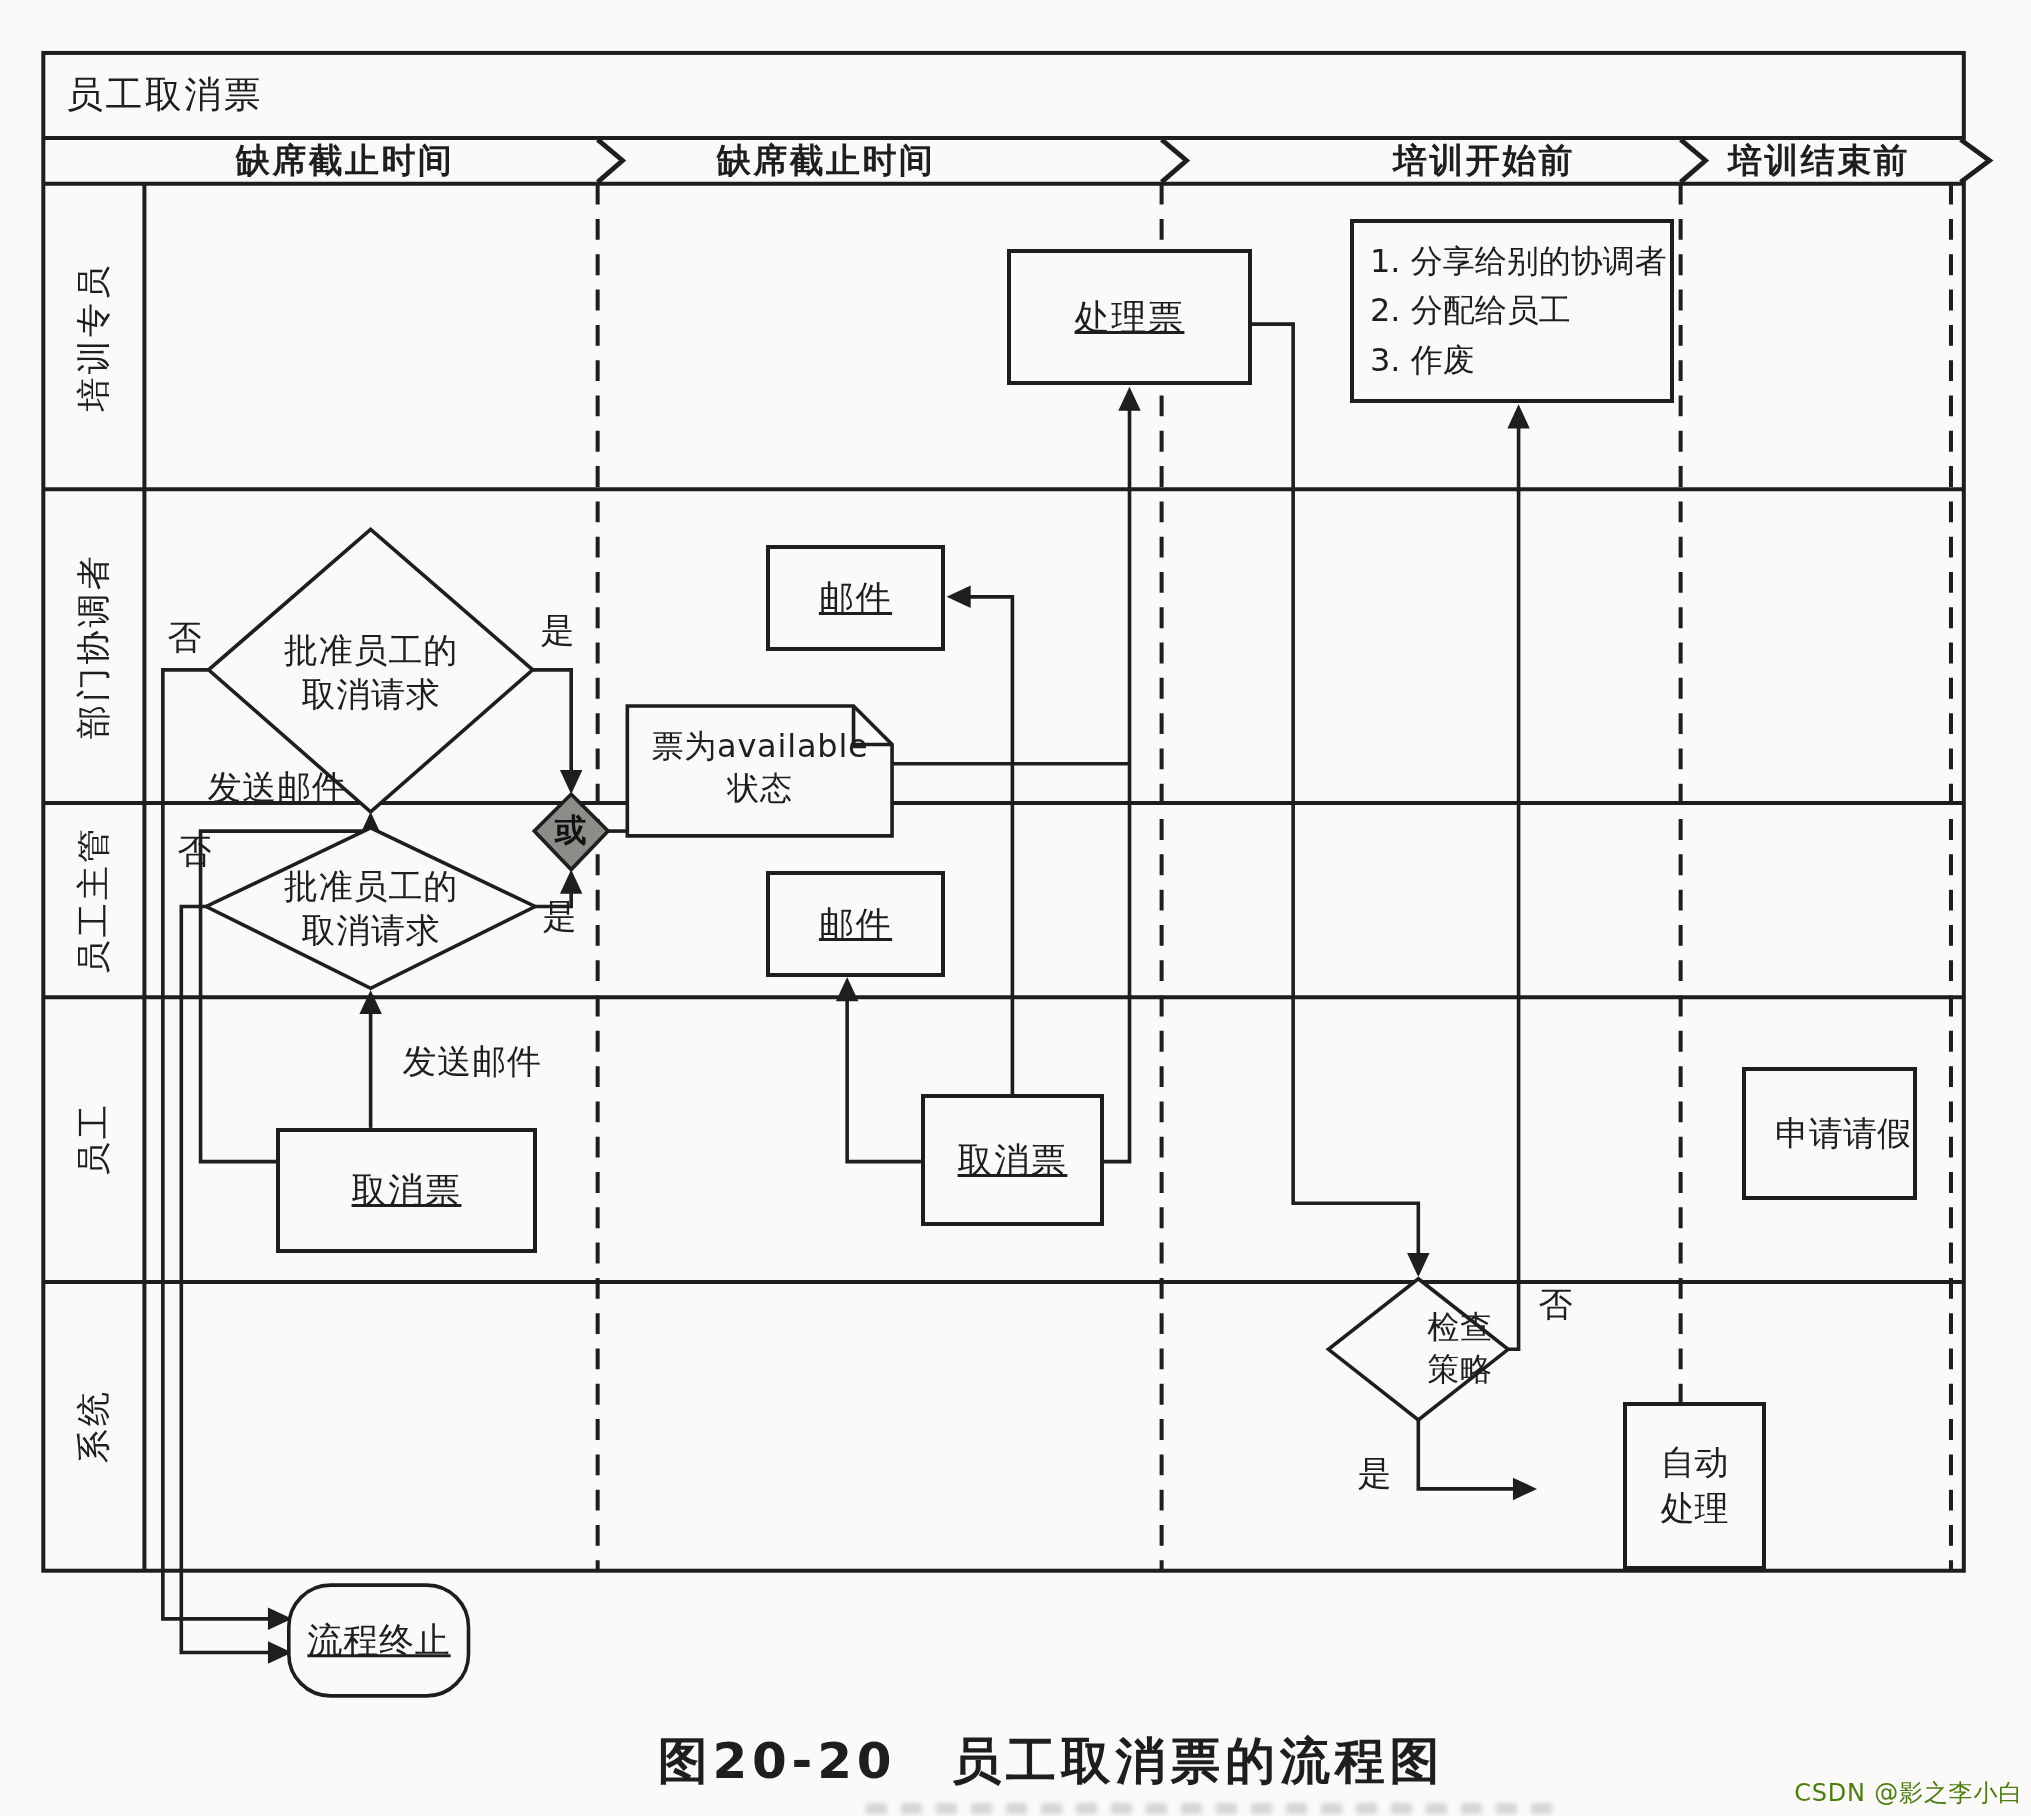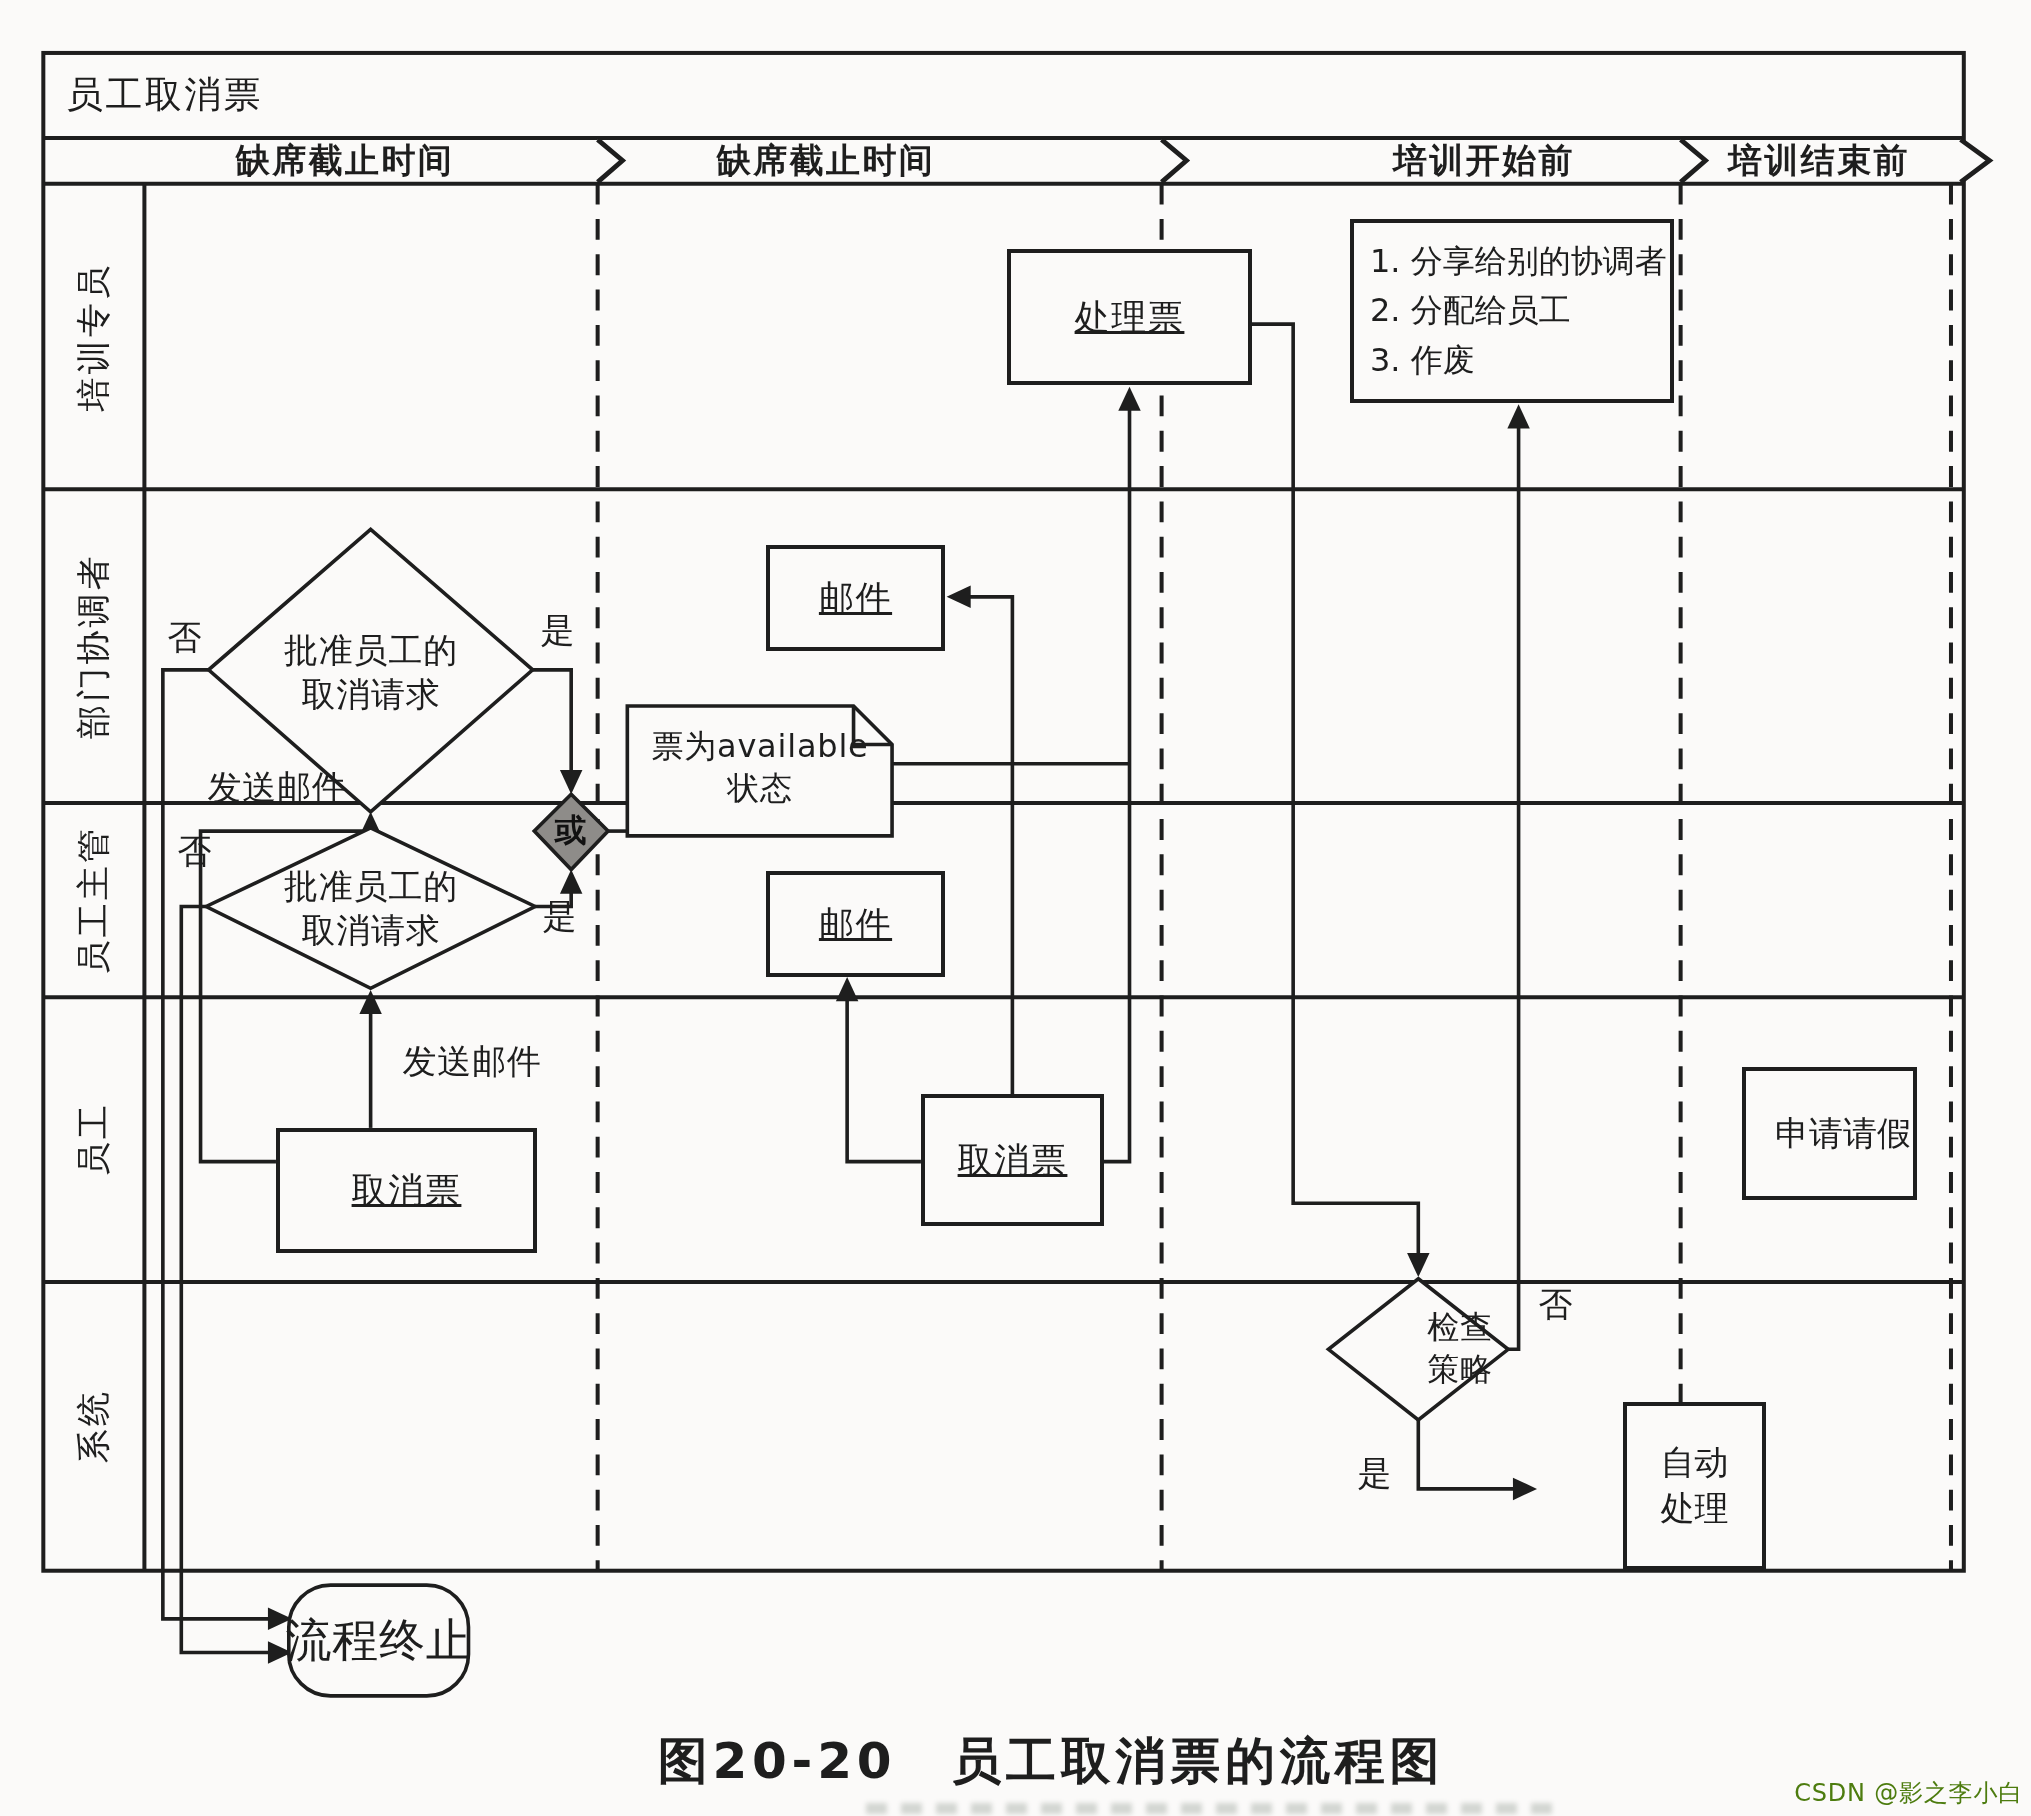--- a/index.html
+++ b/index.html
@@ -151,21 +151,21 @@
   <div class="dia-text" style="left:371px;top:908px;">
     <span>批准员工的</span><br><span>取消请求</span>
   </div>
   <div class="dia-text" style="left:760px;top:768px;font-size:32px;">
     <span>票为available</span><br><span>状态</span>
   </div>
   <div class="dia-text" style="left:571px;top:831px;font-size:32px;font-weight:700;color:#111;">或</div>
   <div class="dia-text" style="left:1460px;top:1349px;font-size:32px;">
     <span>检查</span><br><span>策略</span>
   </div>
-  <div class="dia-text" style="left:379px;top:1641px;font-size:46px;">流程终止</div>
+  <div class="dia-text" style="left:379px;top:1641px;font-size:35px;text-decoration:underline;">流程终止</div>
 
   <div class="edge-label ctr" style="left:185px;top:638px;">否</div>
   <div class="edge-label ctr" style="left:558px;top:631px;">是</div>
   <div class="edge-label ctr" style="left:277px;top:788px;">发送邮件</div>
   <div class="edge-label ctr" style="left:195px;top:852px;">否</div>
   <div class="edge-label ctr" style="left:560px;top:917px;">是</div>
   <div class="edge-label ctr" style="left:472px;top:1062px;">发送邮件</div>
   <div class="edge-label ctr" style="left:1556px;top:1305px;">否</div>
   <div class="edge-label ctr" style="left:1375px;top:1474px;">是</div>
 

